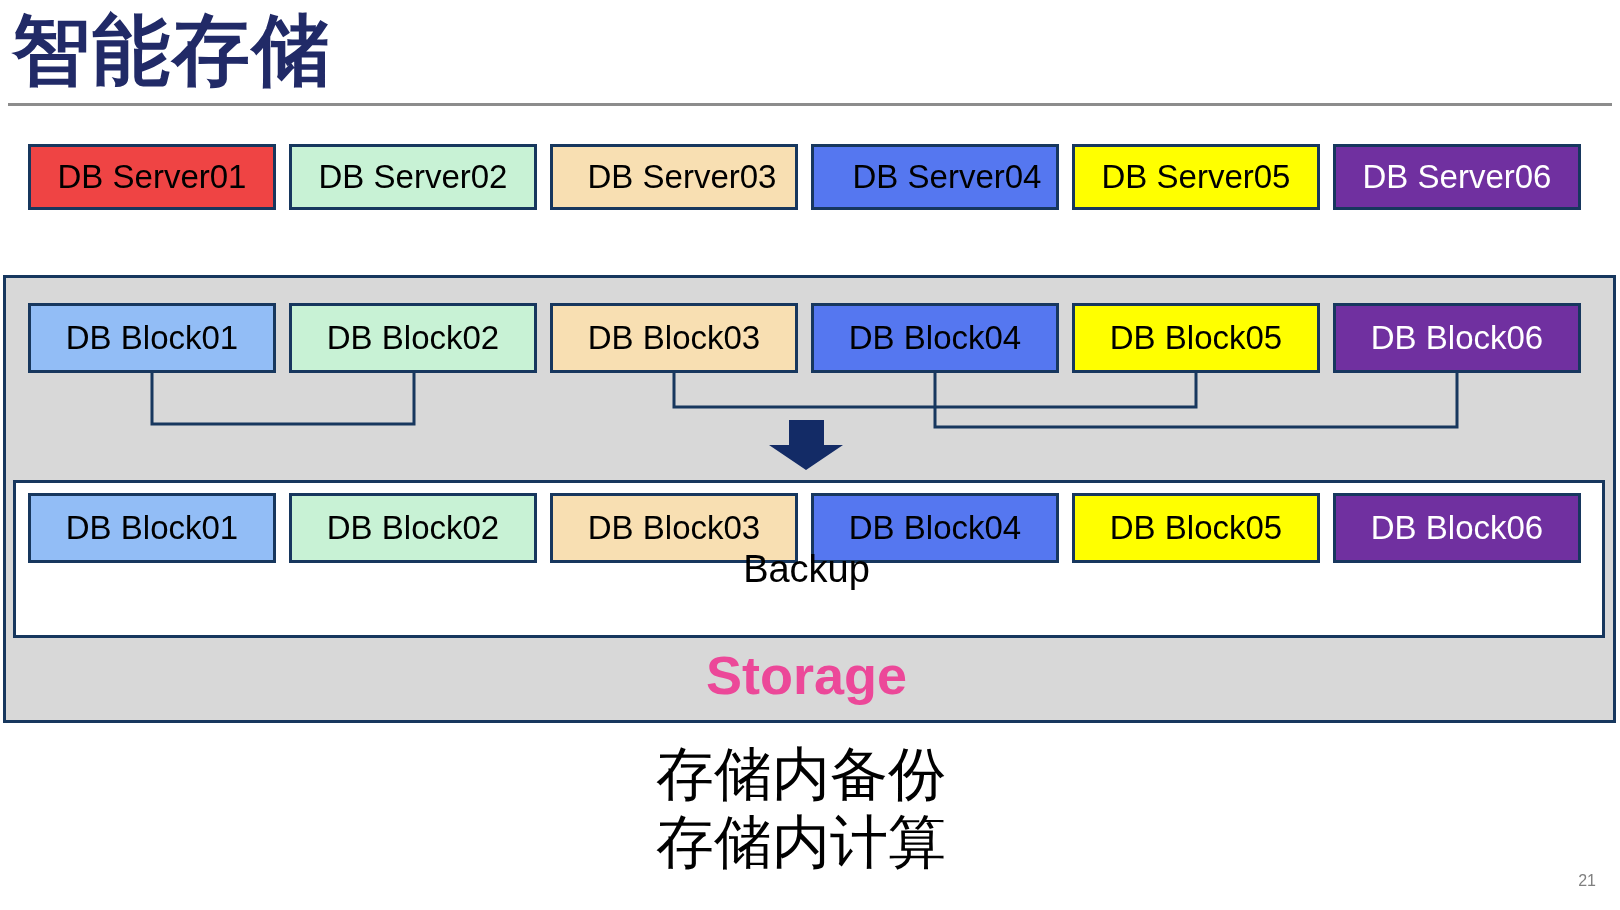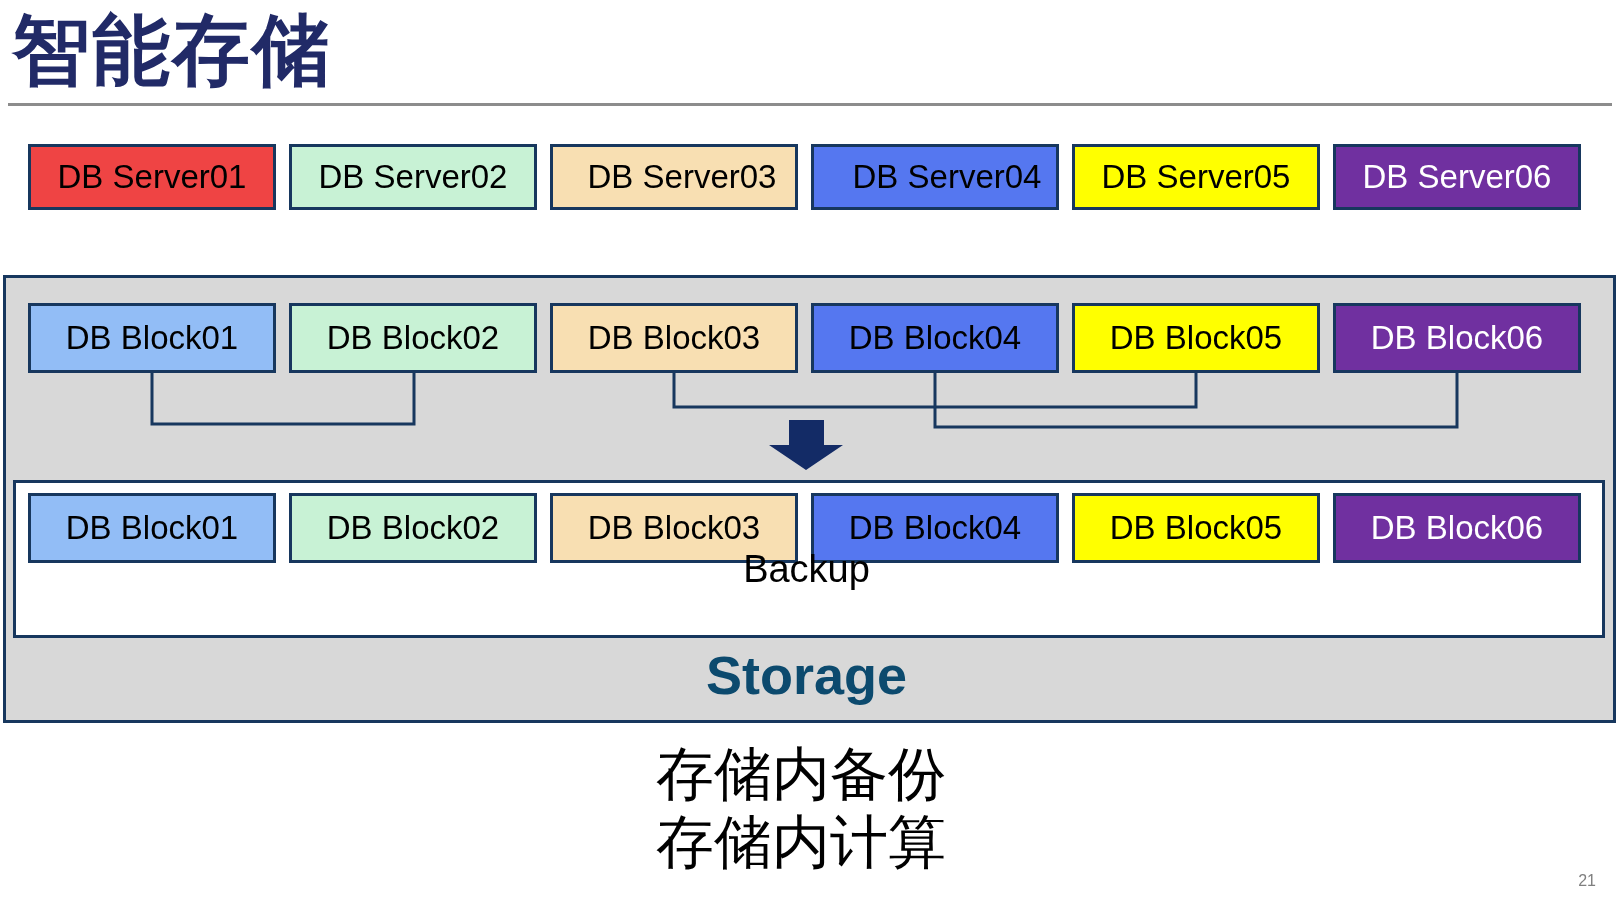--- a/index.html
+++ b/index.html
@@ -57,21 +57,21 @@
   }
   .backup-label{
     position:absolute;left:0;top:548px;width:1613px;
     text-align:center;
     font-size:38px;color:#000000;
     z-index:4;
   }
   .storage-label{
     position:absolute;left:0;top:644px;width:1613px;
     text-align:center;
-    font-size:54px;font-weight:700;color:#0c4a6e;
+    font-size:54px;font-weight:700;color:#ec4899;
     z-index:4;
   }
   .caption{
     position:absolute;left:656px;top:740px;
     font-size:58px;line-height:68px;color:#000000;
     z-index:4;
   }
   .page-number{
     position:absolute;right:24px;top:872px;
     font-size:16px;color:var(--pagenum-gray);

